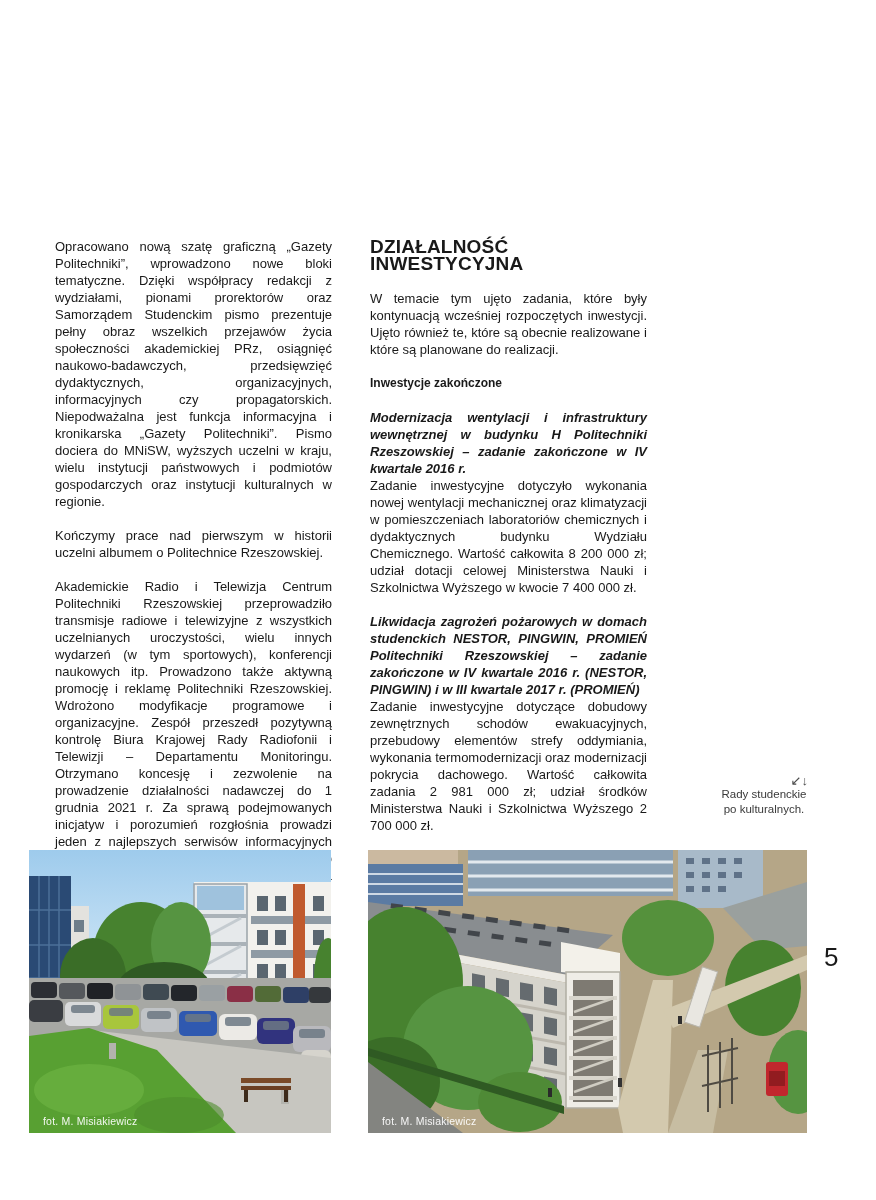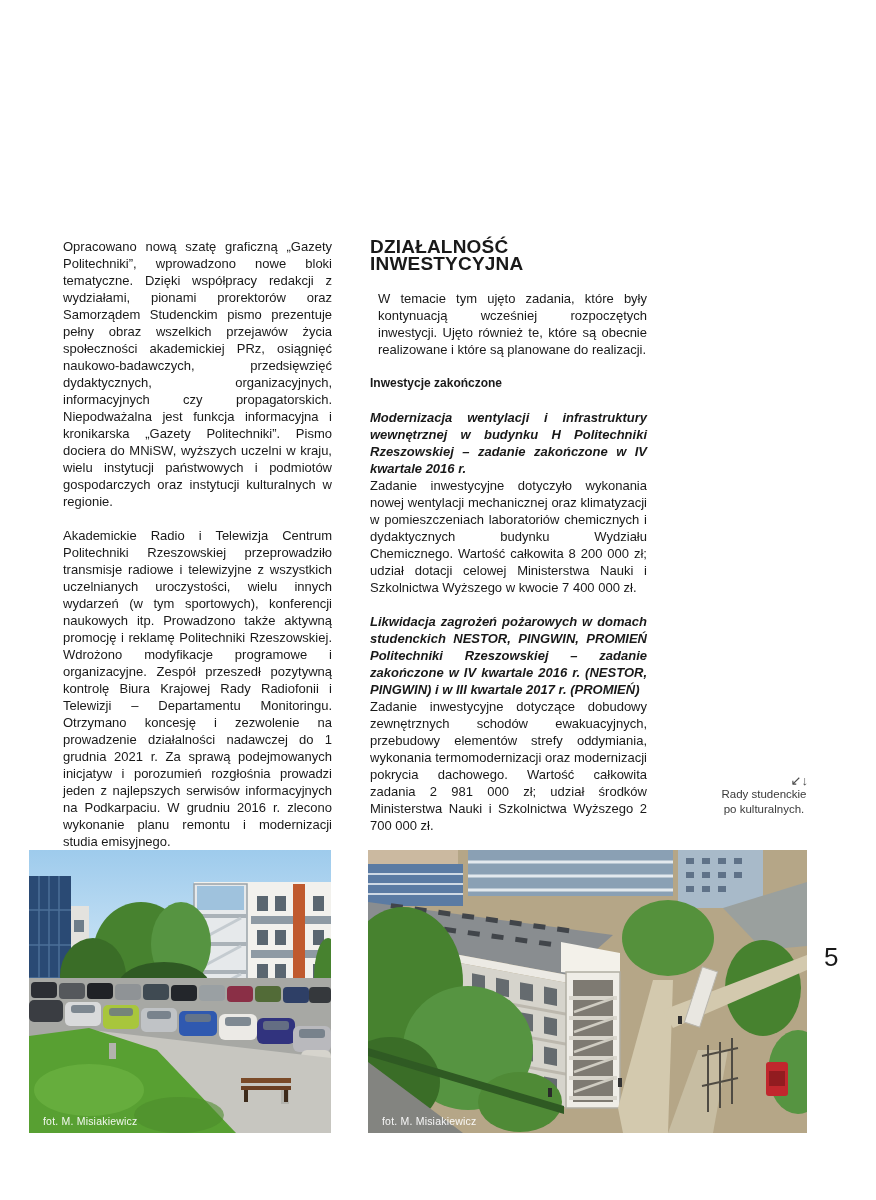--- a/index.html
+++ b/index.html
@@ -4,21 +4,21 @@
 <style>
   html,body { margin:0; padding:0; background:#ffffff; }
   body {
     width:876px; height:1200px;
     font-family:"Liberation Sans", sans-serif;
     color:#191919;
   }
   .page { position:relative; width:876px; height:1200px; background:#ffffff; overflow:hidden; }
 
   .col { position:absolute; width:277px; font-size:13px; line-height:17px; }
-  .col p { margin:0 0 17px 8px; text-align:justify; }
+  .col p { margin:0 0 17px 0; text-align:justify; }
   .col-left  { left:55px;  top:238px; }
   .col-right { left:370px; top:238px; }
 
   .sec-heading { font-size:19px; font-weight:bold; margin:0 0 18px 0; text-align:left; letter-spacing:.2px; }
   .sub-heading { font-size:12px;   font-weight:bold; margin:0 0 17px 0; text-align:left; }
   .investment .inv-title { font-weight:bold; margin:0;font-style:italic; }
   .investment .inv-body  { margin:0 0 17px 0; }
 
   .side-caption { position:absolute; left:710px; top:774px; width:108px;
                   font-size:11.5px; line-height:15px; text-align:center; color:#3a3a3a; }
@@ -32,20 +32,21 @@
 
   .page-number { position:absolute; left:824px; top:942px; font-size:26px; line-height:30px; color:#1a1a1a; }
 </style>
 </head>
 <body>
 
 <div class="page">
 
   <div class="col col-left">
     <p>Opracowano nową szatę graficzną „Gazety Politechniki”, wprowadzono nowe bloki tematyczne. Dzięki współpracy redakcji z wydziałami, pionami prorektorów oraz Samorządem Studenckim pismo prezentuje pełny obraz wszelkich przejawów życia społeczności akademickiej PRz, osiągnięć naukowo-badawczych, przedsięwzięć dydaktycznych, organizacyjnych, informacyjnych czy propagatorskich. Niepodważalna jest funkcja informacyjna i kronikarska „Gazety Politechniki”. Pismo dociera do MNiSW, wyższych uczelni w kraju, wielu instytucji państwowych i podmiotów gospodarczych oraz instytucji kulturalnych w regionie.</p>
+    <p>Kończymy prace nad pierwszym w historii uczelni albumem o Politechnice Rzeszowskiej.</p>
     <p>Akademickie Radio i Telewizja Centrum Politechniki Rzeszowskiej przeprowadziło transmisje radiowe i telewizyjne z wszystkich uczelnianych uroczystości, wielu innych wydarzeń (w tym sportowych), konferencji naukowych itp. Prowadzono także aktywną promocję i reklamę Politechniki Rzeszowskiej. Wdrożono modyfikacje programowe i organizacyjne. Zespół przeszedł pozytywną kontrolę Biura Krajowej Rady Radiofonii i Telewizji – Departamentu Monitoringu. Otrzymano koncesję i zezwolenie na prowadzenie działalności nadawczej do 1 grudnia 2021 r. Za sprawą podejmowanych inicjatyw i porozumień rozgłośnia prowadzi jeden z najlepszych serwisów informacyjnych na Podkarpaciu. W grudniu 2016 r. zlecono wykonanie planu remontu i modernizacji studia emisyjnego.</p>
   </div>
 
   <div class="col col-right">
     <h2 class="sec-heading">DZIAŁALNOŚĆ INWESTYCYJNA</h2>
     <p>W temacie tym ujęto zadania, które były kontynuacją wcześniej rozpoczętych inwestycji. Ujęto również te, które są obecnie realizowane i które są planowane do realizacji.</p>
     <h3 class="sub-heading">Inwestycje zakończone</h3>
     <div class="investment">
       <p class="inv-title">Modernizacja wentylacji i infrastruktury wewnętrznej w budynku H Politechniki Rzeszowskiej – zadanie zakończone w IV kwartale 2016 r.</p>
       <p class="inv-body">Zadanie inwestycyjne dotyczyło wykonania nowej wentylacji mechanicznej oraz klimatyzacji w pomieszczeniach laboratoriów chemicznych i dydaktycznych budynku Wydziału Chemicznego. Wartość całkowita 8 200 000 zł; udział dotacji celowej Ministerstwa Nauki i Szkolnictwa Wyższego w kwocie 7 400 000 zł.</p>

